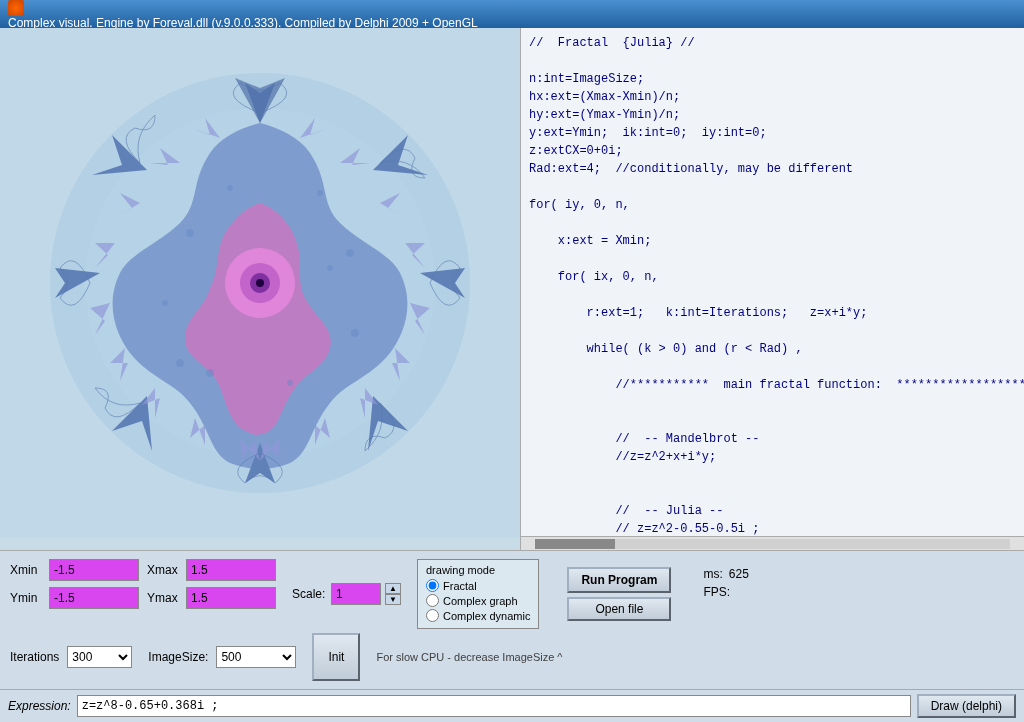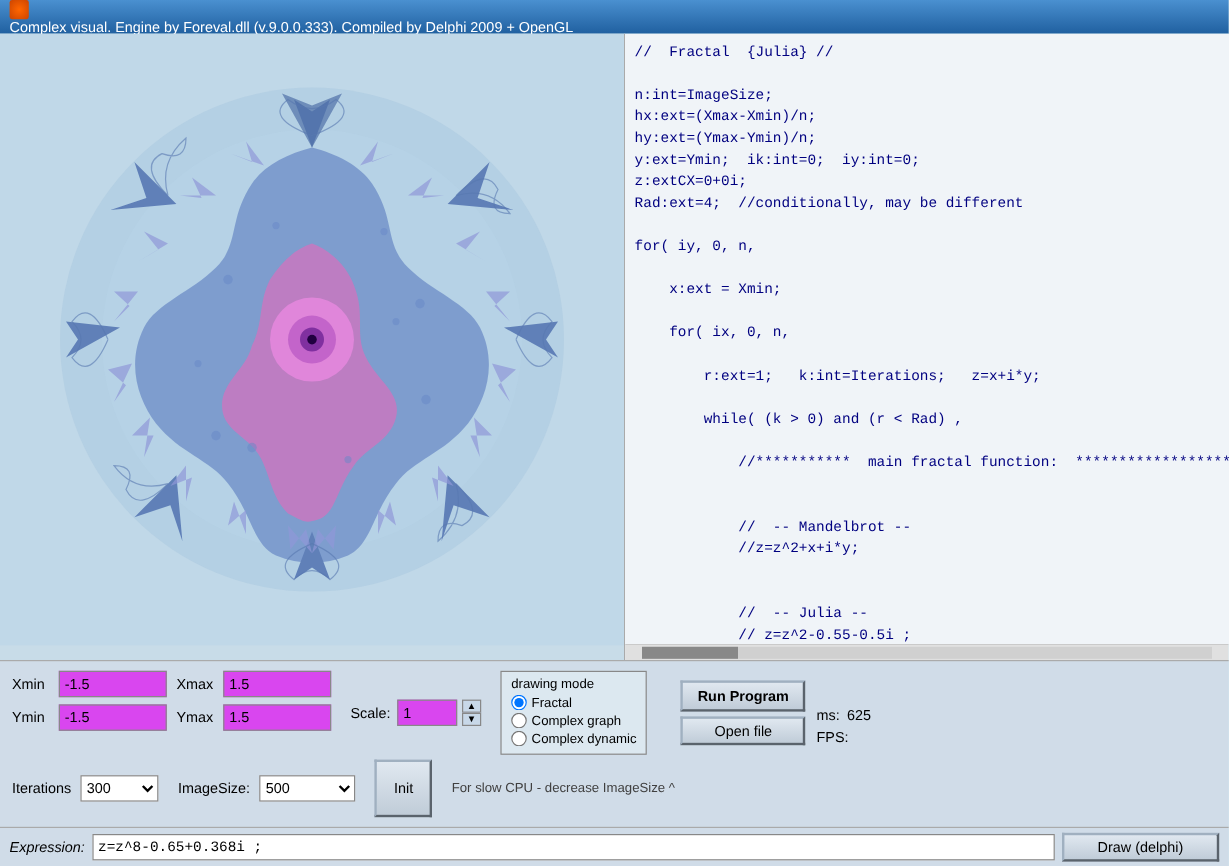--- a/index.html
+++ b/index.html
@@ -286,21 +286,21 @@
       background: white;
       padding: 2px 4px;
       font-family: 'Courier New', monospace;
       font-size: 12px;
     }
     .btn-draw {
       background: linear-gradient(to bottom, #e0e8f0, #c0ccd8);
       border: 2px outset #a0b0c0;
       font-family: Arial, sans-serif;
       font-size: 12px;
-      padding: 3px 28px;
+      padding: 3px 12px;
       cursor: pointer;
       white-space: nowrap;
     }
     .top-controls-row {
       display: flex;
       align-items: flex-start;
       gap: 8px;
     }
     .left-fields {
       display: flex;
@@ -491,21 +491,21 @@
         <input type="radio" name="drawmode" id="dm2" style="">
         <label for="dm2">Complex graph</label>
       </div>
       <div class="radio-item">
         <input type="radio" name="drawmode" id="dm3" style="">
         <label for="dm3">Complex dynamic</label>
       </div>
     </div>
 
     <div style="display:flex; flex-direction:column; gap:4px; margin-left:12px; align-self:center;">
-      <div style="display:flex; align-items:flex-end; gap:1px;">
+      <div style="display:flex; align-items:flex-start; gap:24px;">
         <div class="run-section">
           <button class="btn-run">Run Program</button>
           <button class="btn-open">Open file</button>
         </div>
         <div class="stats-section">
           <div style="display:flex; gap:6px; align-items:center;">
             <span>ms:</span>
             <span>625</span>
           </div>
           <div style="display:flex; gap:6px; align-items:center;">

